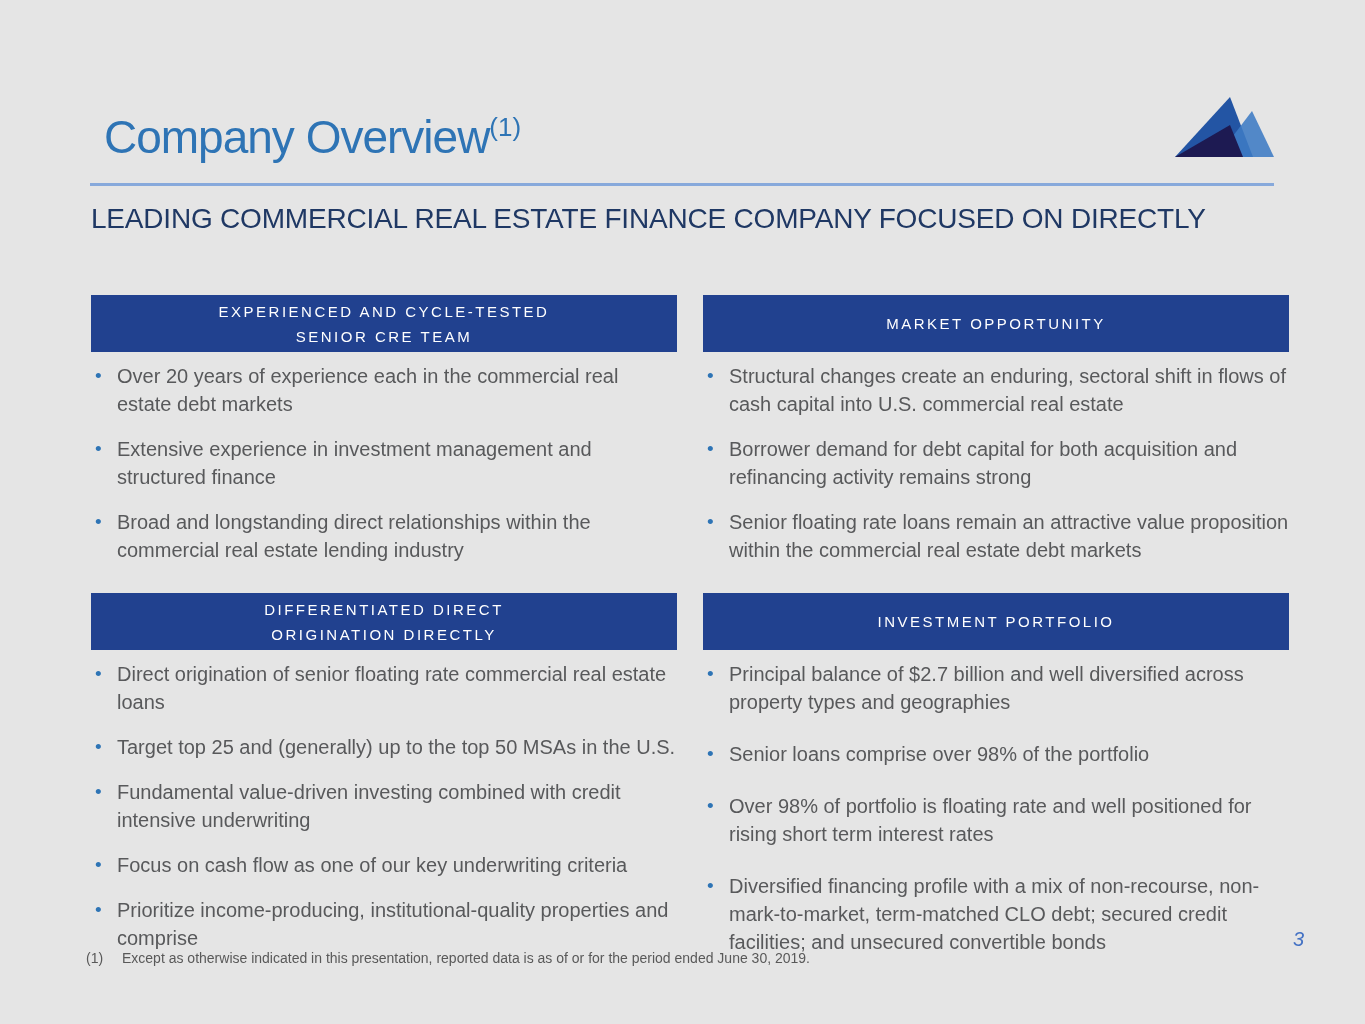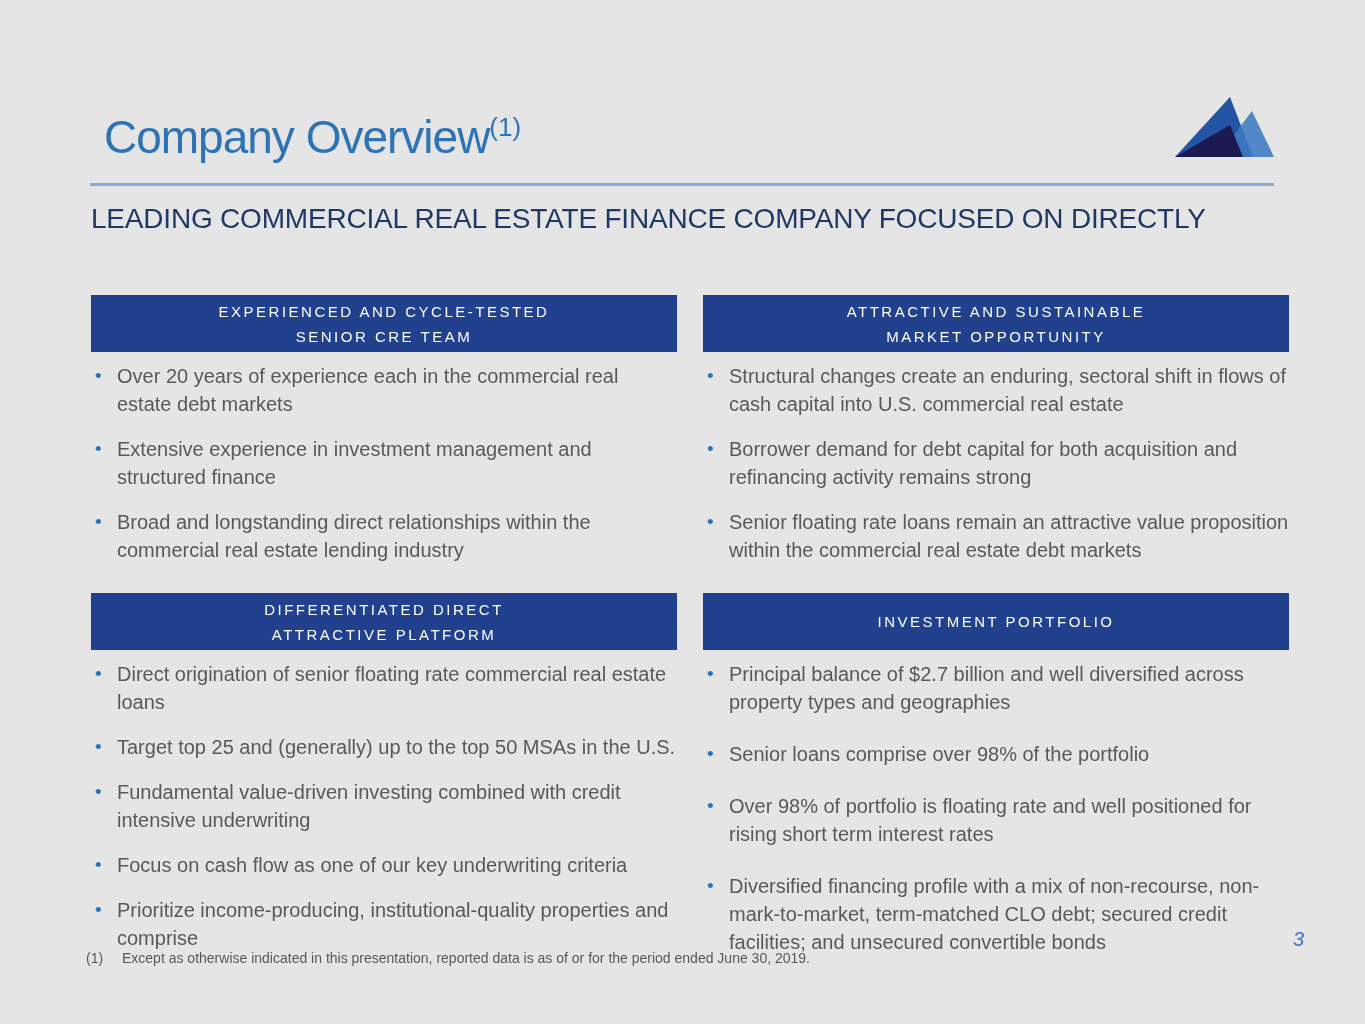--- a/index.html
+++ b/index.html
@@ -91,21 +91,20 @@
           </li>
         <li>
             <span class="dot">•</span>
             <span>Broad and longstanding direct relationships within the commercial real estate lending industry</span>
           </li>
       </ul>
     </div>
 
     <div class="quad q2">
       <div class="qheader">
-        <div>ATTRACTIVE AND SUSTAINABLE</div>
         <div>MARKET OPPORTUNITY</div>
       </div>
       <ul class="bullets">
         <li>
             <span class="dot">•</span>
             <span>Structural changes create an enduring, sectoral shift in flows of cash capital into U.S. commercial real estate</span>
           </li>
         <li>
             <span class="dot">•</span>
             <span>Borrower demand for debt capital for both acquisition and refinancing activity remains strong</span>
@@ -113,21 +112,21 @@
         <li>
             <span class="dot">•</span>
             <span>Senior floating rate loans remain an attractive value proposition within the commercial real estate debt markets</span>
           </li>
       </ul>
     </div>
 
     <div class="quad q3">
       <div class="qheader">
         <div>DIFFERENTIATED DIRECT</div>
-        <div>ATTRACTIVE PLATFORM</div>
+        <div>ORIGINATION DIRECTLY</div>
       </div>
       <ul class="bullets">
         <li>
             <span class="dot">•</span>
             <span>Direct origination of senior floating rate commercial real estate loans</span>
           </li>
         <li>
             <span class="dot">•</span>
             <span>Target top 25 and (generally) up to the top 50 MSAs in the U.S.</span>
           </li>

